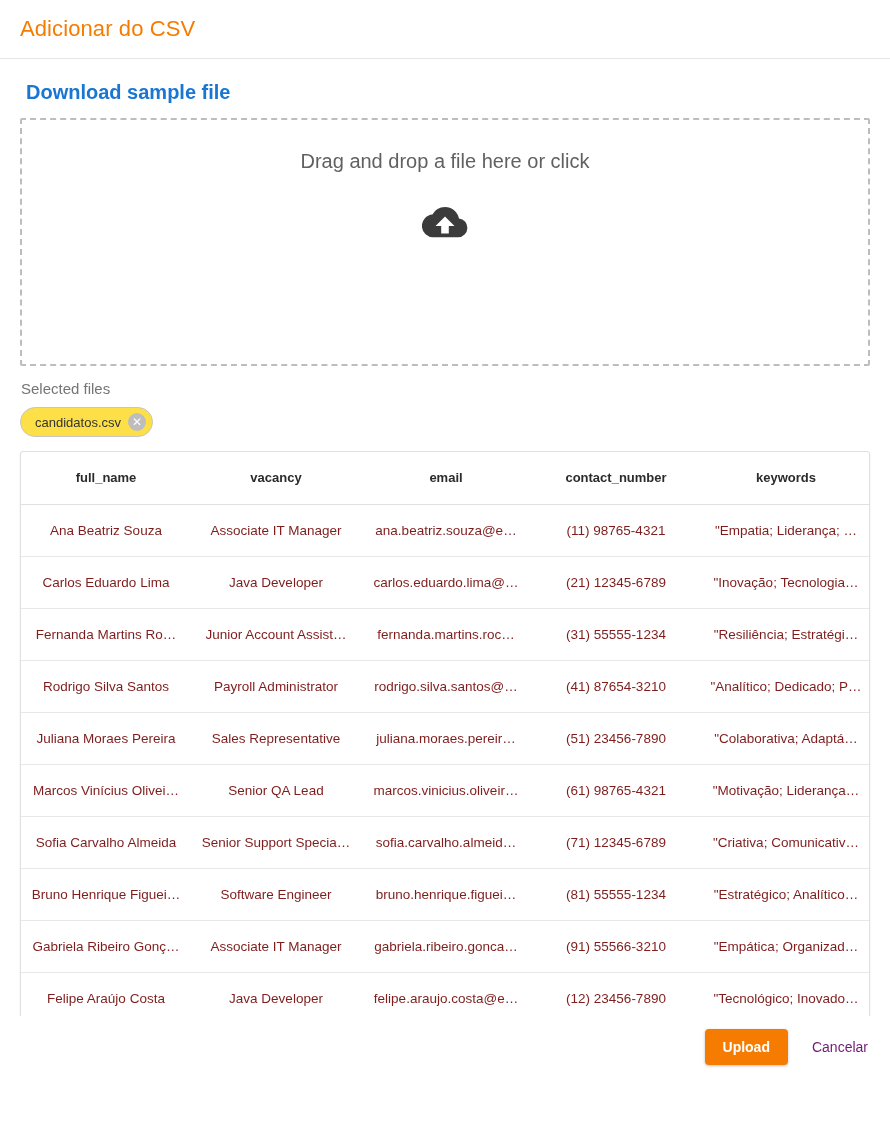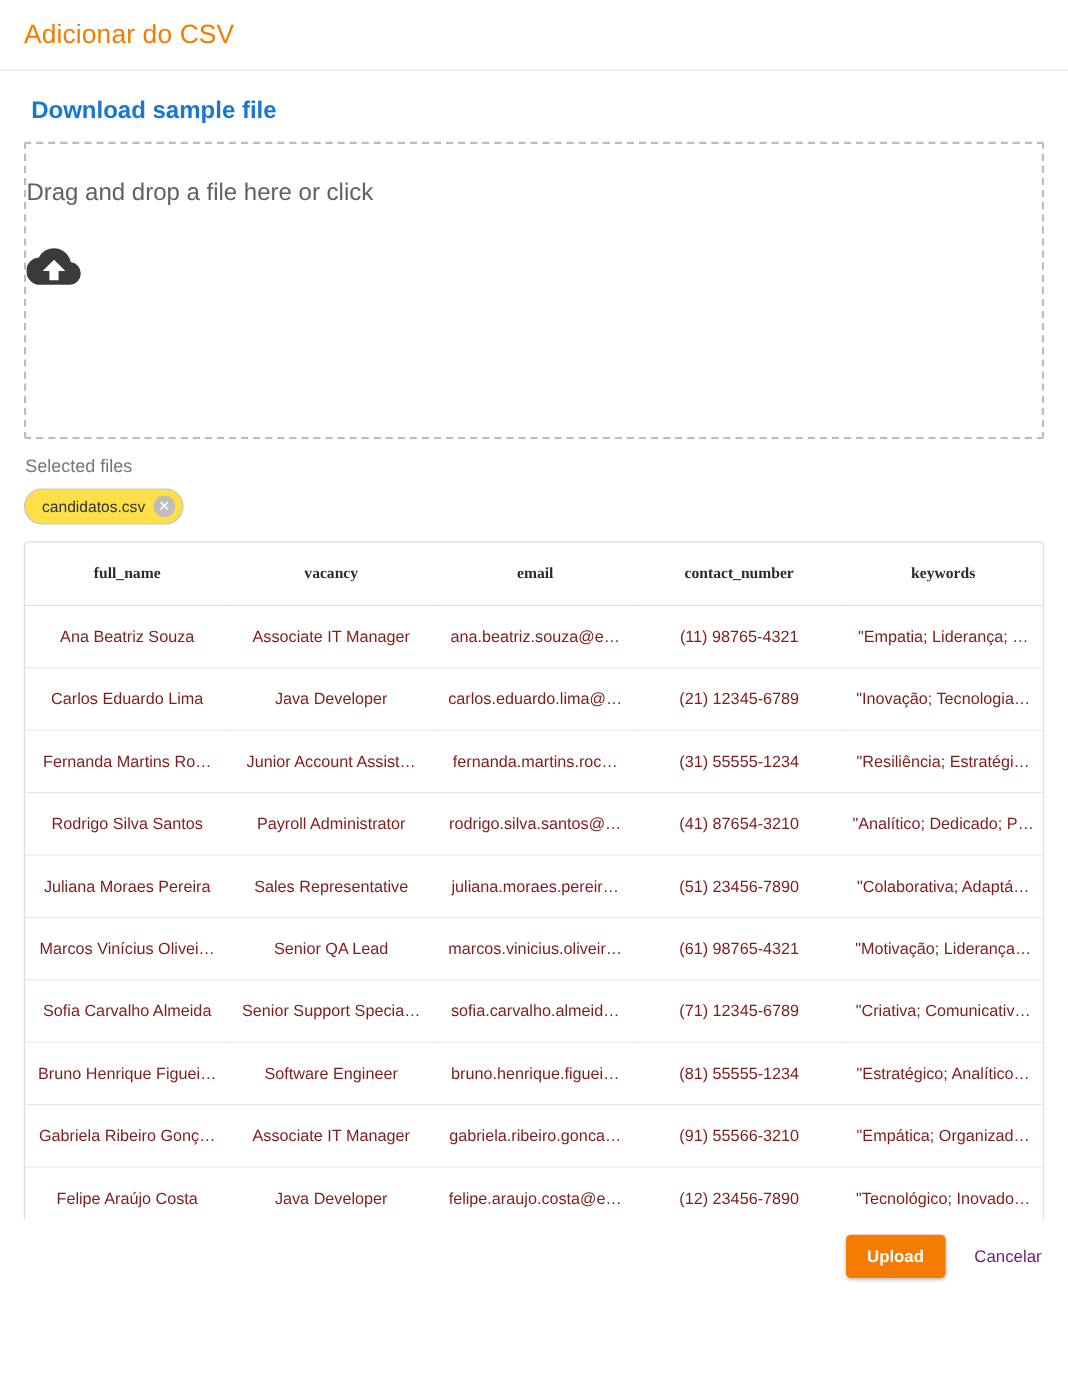--- a/index.html
+++ b/index.html
@@ -51,21 +51,21 @@
     text-decoration: none;
     cursor: pointer;
   }
   
   .dropzone {
     height: 248px;
     border: 2px dashed #bdbdbd;
     border-radius: 2px;
     display: flex;
     flex-direction: column;
-    align-items: flex-start;
+    align-items: center;
     padding-top: 30px;
     cursor: pointer;
     background: #ffffff;
   }
   .dropzone-text {
     font-size: 20px;
     color: #616161;
     font-weight: 400;
   }
   .dropzone-icon {
@@ -126,21 +126,20 @@
     font-size: 13px;
     font-weight: bold;
     color: #2b2b2b;
     height: 52px;
     border-bottom: 1px solid #e0e0e0;
     text-align: center;
     padding: 0 8px;
     white-space: nowrap;
     overflow: hidden;
     text-overflow: ellipsis;
-    font-family: Liberation Serif, serif;
   }
   tbody td {
     font-size: 13.5px;
     color: #7f1d1d;
     height: 52px;
     border-bottom: 1px solid #e8e8e8;
     text-align: center;
     padding: 0 8px;
     white-space: nowrap;
     overflow: hidden;

